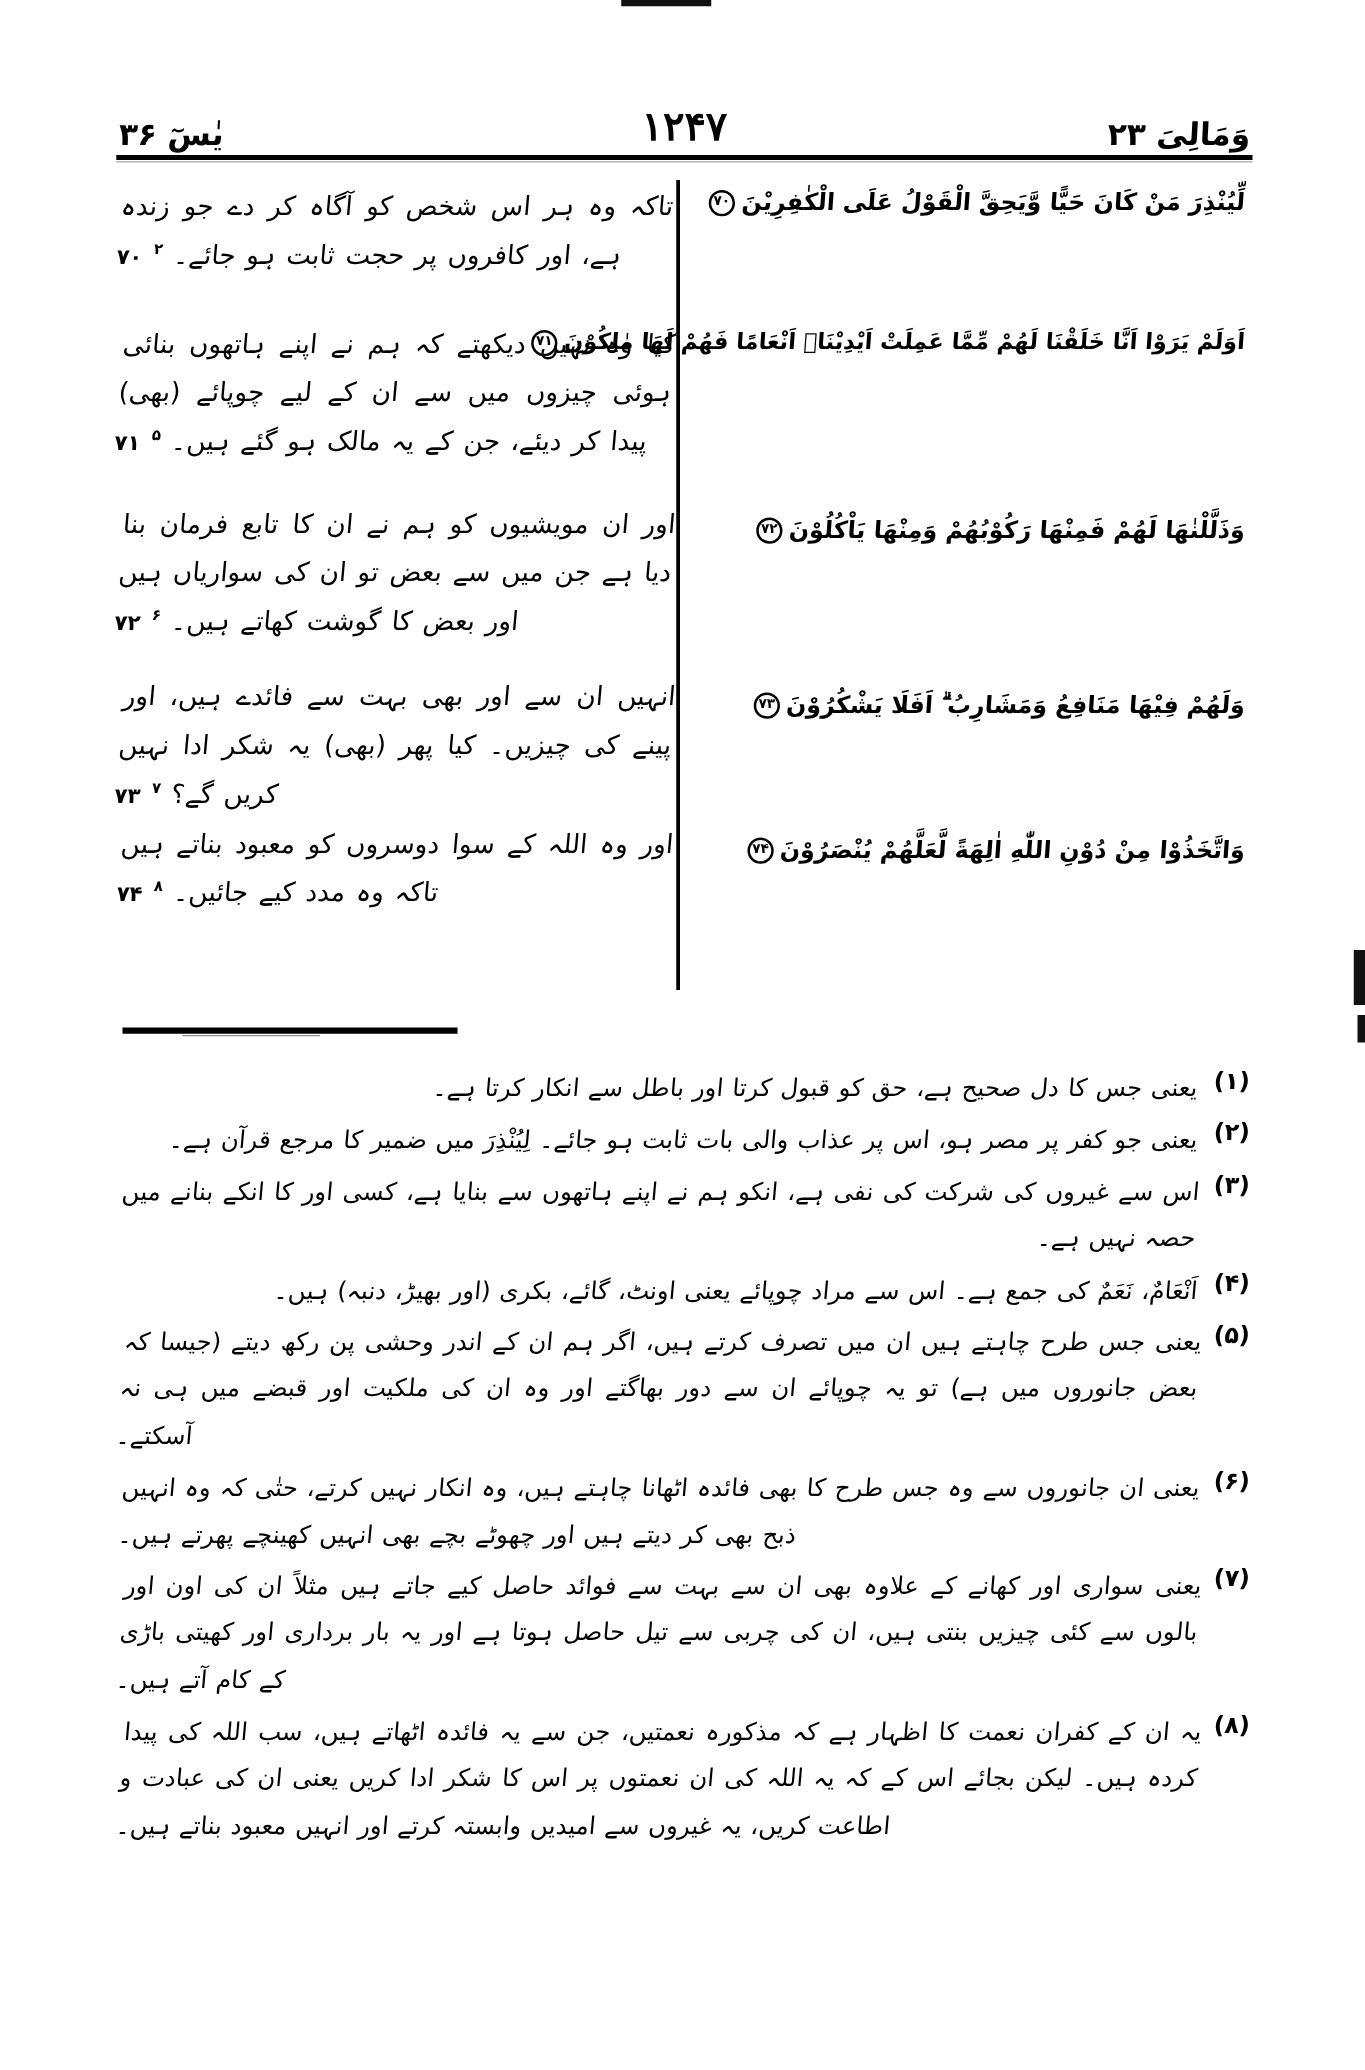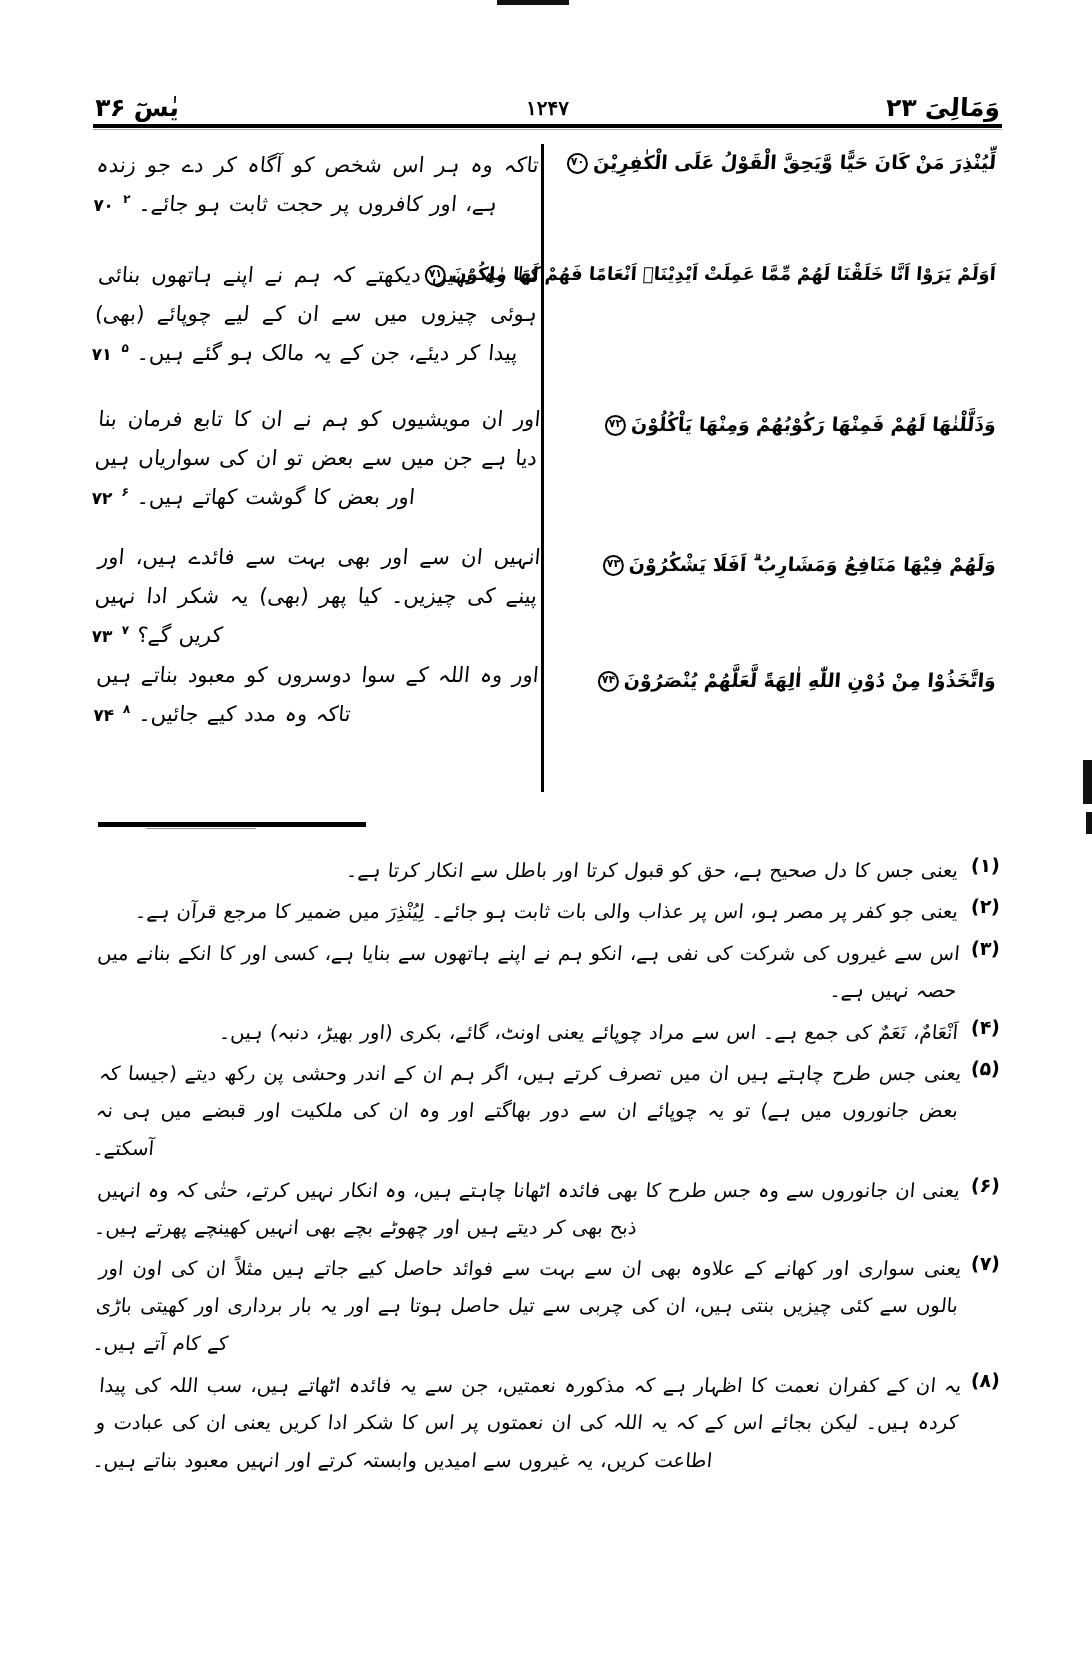--- a/index.html
+++ b/index.html
@@ -65,21 +65,21 @@
   .header-side {
     font-family: "DejaVu Sans", sans-serif;
     font-size: 25px;
     font-weight: 700;
     line-height: 1;
     white-space: nowrap;
     transform: skewX(-3deg);
   }
   .header-center {
     font-family: Liberation Sans, sans-serif;
-    font-size: 20px;
+    font-size: 32px;
     font-weight: 700;
     letter-spacing: 1px;
     position: absolute;
     left: 50%;
     transform: translateX(-50%);
     bottom: 0;
   }
   .header-rule {
     position: absolute;
     top: 124px;

